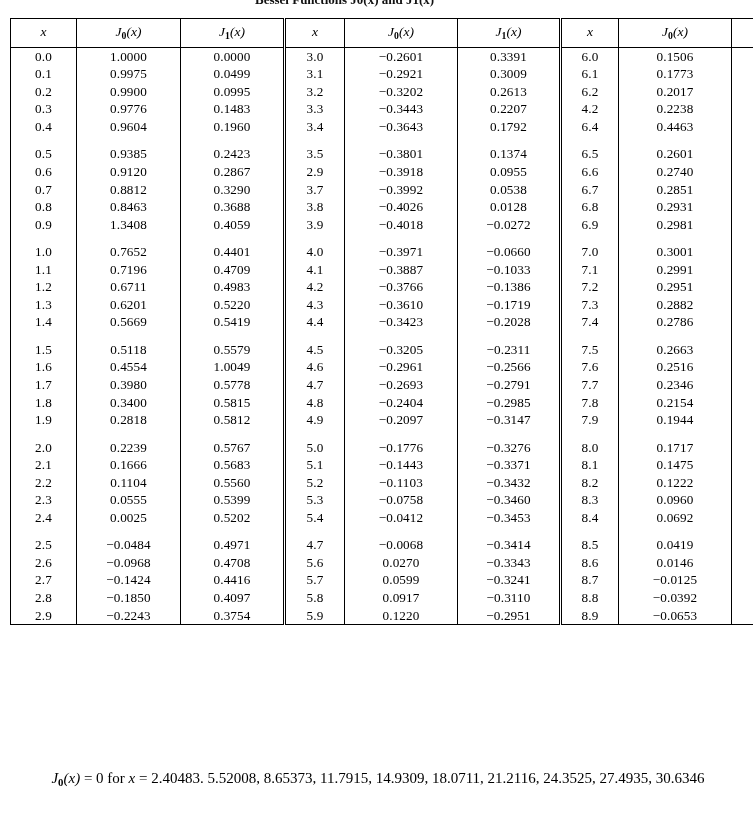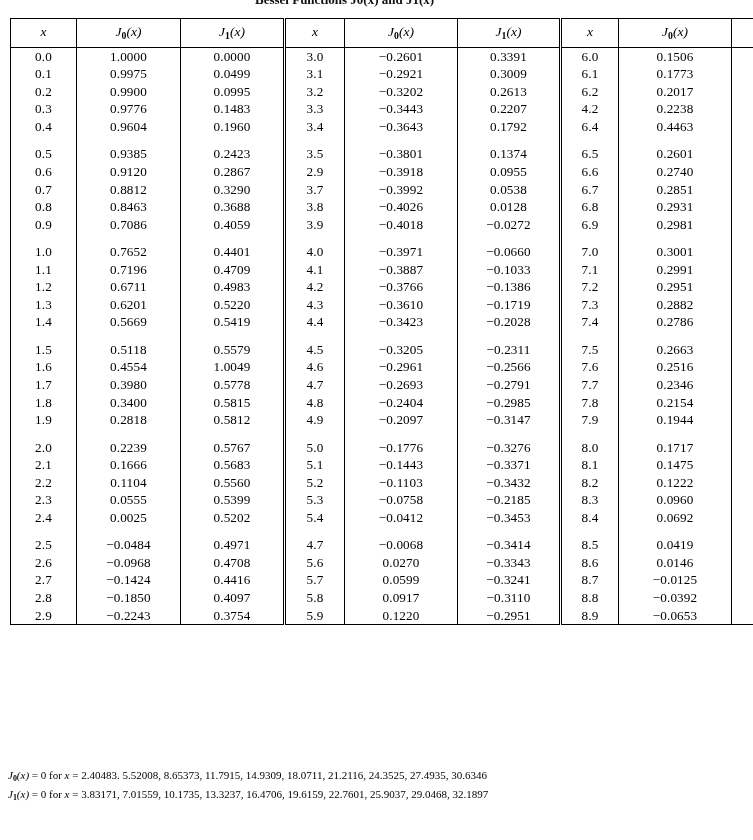--- a/index.html
+++ b/index.html
@@ -93,22 +93,23 @@
   
   .num { font-variant-numeric: tabular-nums; }
   .xcol { }
 
   
   .footnotes {
     position: absolute;
     left: 8px;
     top: 768px;
     width: 740px;
-    font-size: 11px;
-    line-height: 15px;
+    font-size: 15px;
+    line-height: 21px;
+    text-align: center;
   }
   .footnotes .fn {
     white-space: nowrap;
     margin: 0 0 1px 0;
   }
   i.var { font-style: italic; }
   .sub { font-size: 0.72em; vertical-align: -0.28em; font-weight: bold; font-style: normal; }
   .fnlabel { font-style: italic; }
 </style>
 </head>
@@ -252,21 +253,21 @@
             <td class="num v-thin">0.3688</td>
             <td class="xcol v-double">3.8</td>
             <td class="num v-thin">−0.4026</td>
             <td class="num v-thin">0.0128</td>
             <td class="xcol v-double">6.8</td>
             <td class="num v-thin">0.2931</td>
             <td class="num v-thin">−0.0652</td>
           </tr>
           <tr>
             <td class="xcol">0.9</td>
-            <td class="num v-thin">0.7086</td>
+            <td class="num v-thin">1.3408</td>
             <td class="num v-thin">0.4059</td>
             <td class="xcol v-double">3.9</td>
             <td class="num v-thin">−0.4018</td>
             <td class="num v-thin">−0.0272</td>
             <td class="xcol v-double">6.9</td>
             <td class="num v-thin">0.2981</td>
             <td class="num v-thin">−0.0349</td>
           </tr>
           <tr class="gap">
             <td>&nbsp;</td>
@@ -443,21 +444,21 @@
             <td class="xcol v-double">8.2</td>
             <td class="num v-thin">0.1222</td>
             <td class="num v-thin">0.2580</td>
           </tr>
           <tr>
             <td class="xcol">2.3</td>
             <td class="num v-thin">0.0555</td>
             <td class="num v-thin">0.5399</td>
             <td class="xcol v-double">5.3</td>
             <td class="num v-thin">−0.0758</td>
-            <td class="num v-thin">−0.2185</td>
+            <td class="num v-thin">−0.3460</td>
             <td class="xcol v-double">8.3</td>
             <td class="num v-thin">0.0960</td>
             <td class="num v-thin">0.2657</td>
           </tr>
           <tr>
             <td class="xcol">2.4</td>
             <td class="num v-thin">0.0025</td>
             <td class="num v-thin">0.5202</td>
             <td class="xcol v-double">5.4</td>
             <td class="num v-thin">−0.0412</td>
@@ -537,22 +538,15 @@
   </div>
 
   <div class="footnotes">
     <p class="fn">
       <span class="fnlabel"><i class="var">J</i><span class="sub">0</span><i class="var">(x)</i></span>
       <span>= 0 for</span>
       <i class="var">x</i>
       <span>=</span>
       <span>2.40483. 5.52008, 8.65373, 11.7915, 14.9309, 18.0711, 21.2116, 24.3525, 27.4935, 30.6346</span>
     </p>
-    <p class="fn">
-      <span class="fnlabel"><i class="var">J</i><span class="sub">1</span><i class="var">(x)</i></span>
-      <span>= 0 for</span>
-      <i class="var">x</i>
-      <span>=</span>
-      <span>3.83171, 7.01559, 10.1735, 13.3237, 16.4706, 19.6159, 22.7601, 25.9037, 29.0468, 32.1897</span>
-    </p>
   </div>
 
 </div>
 
 </body></html>

